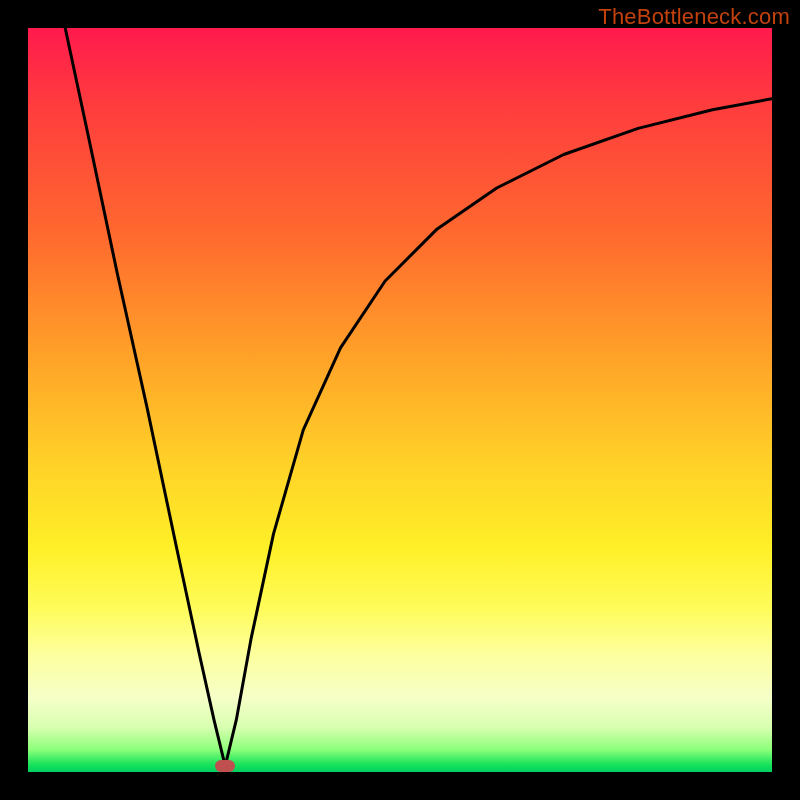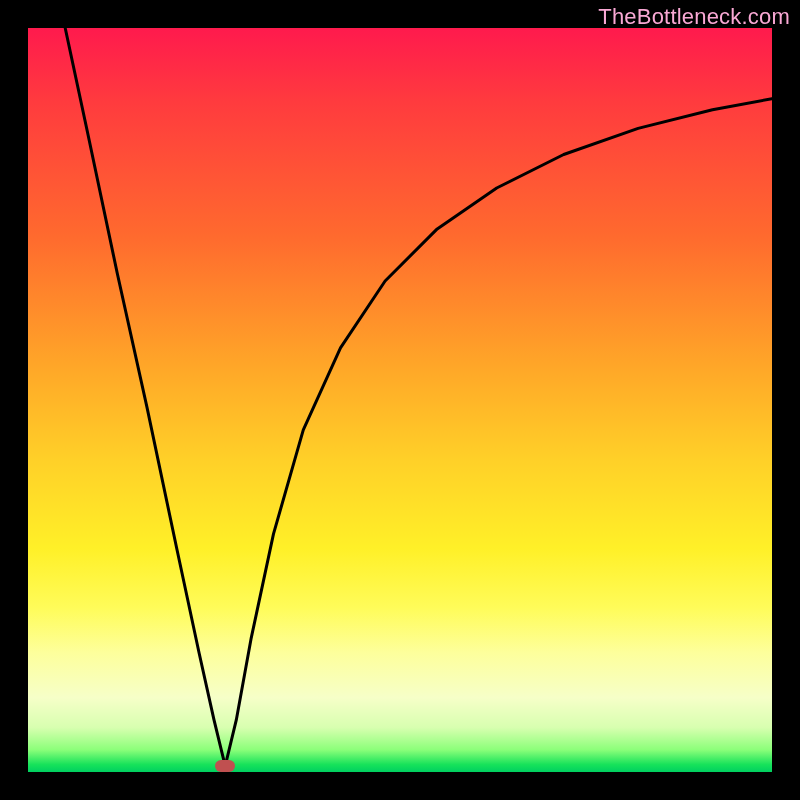--- a/index.html
+++ b/index.html
@@ -14,21 +14,21 @@
   .frame {
     position: relative;
     width: 800px;
     height: 800px;
     background: #000;
   }
   .attribution {
     position: absolute;
     top: 4px;
     right: 10px;
-    color: #f9a8d4;
+    color: #c2410c;
     font-size: 22px;
     font-weight: 500;
     letter-spacing: 0.2px;
     z-index: 20;
   }
   .plot-area {
     position: absolute;
     left: 28px;
     top: 28px;
     width: 744px;

